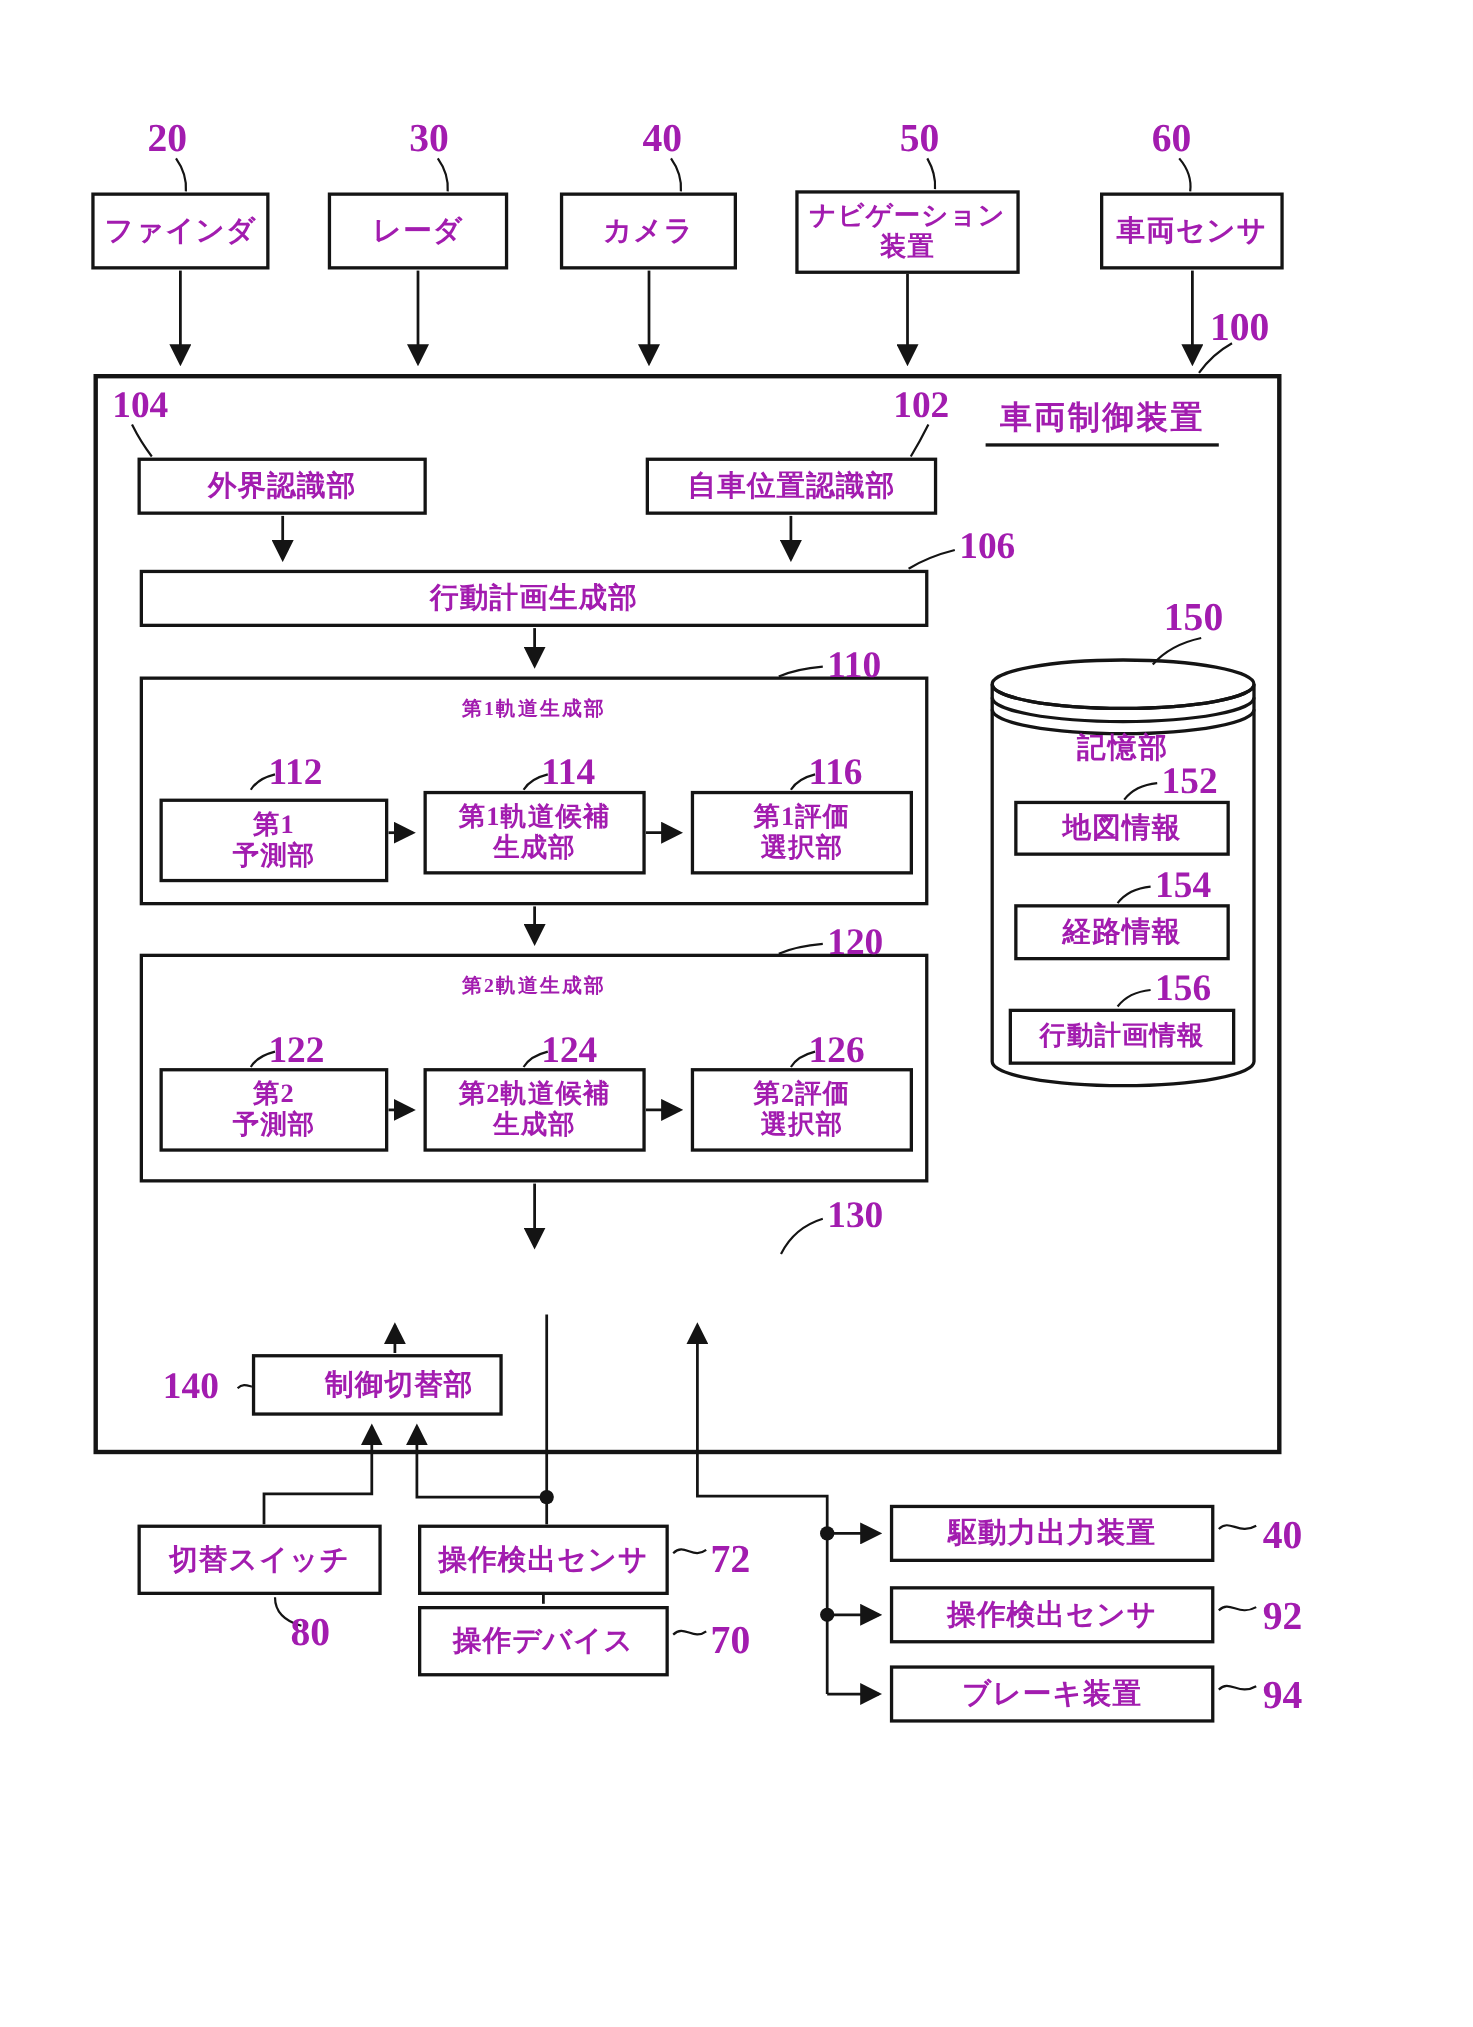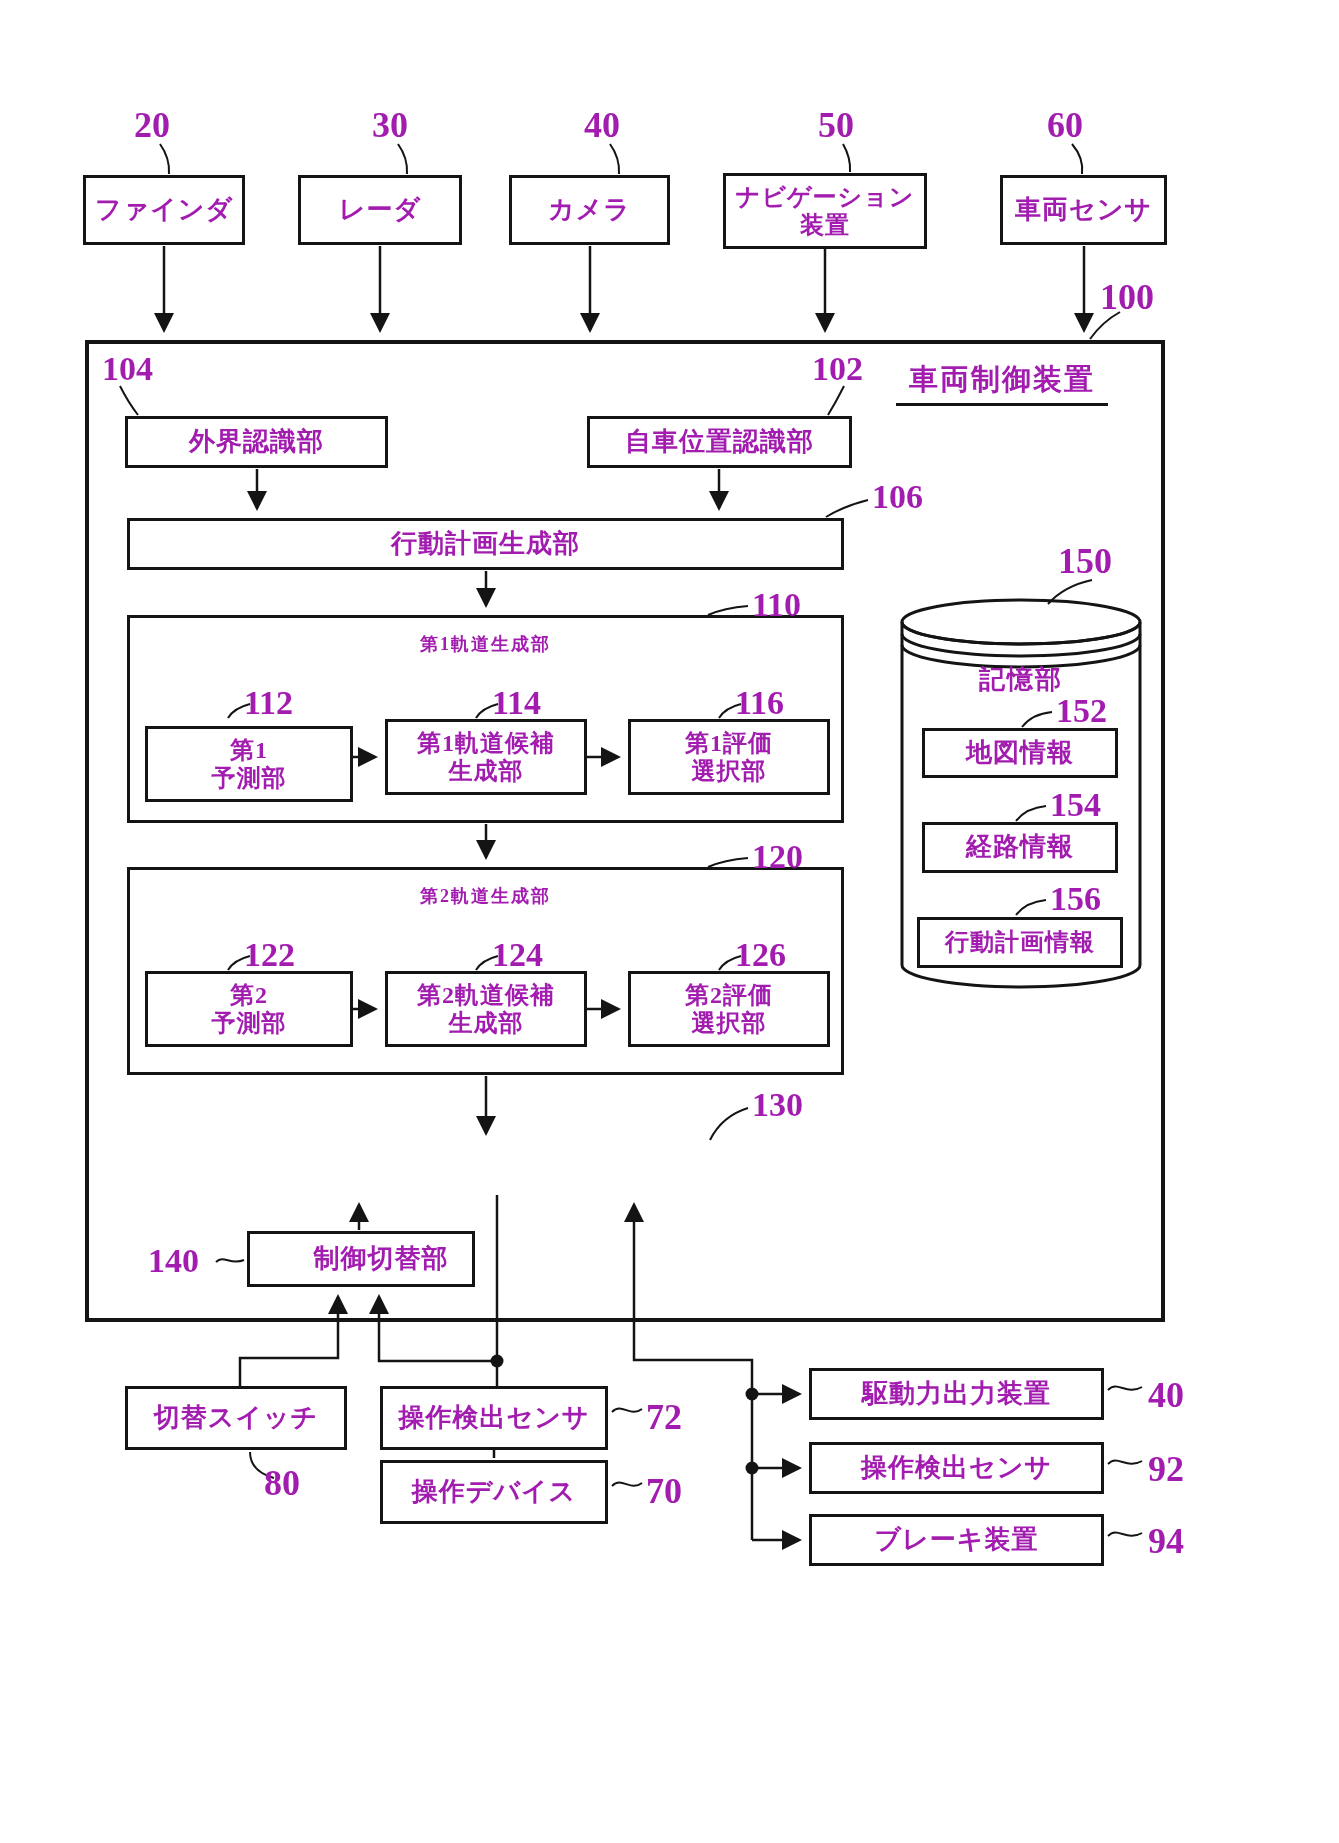--- a/index.html
+++ b/index.html
@@ -184,21 +184,21 @@
     <span>生成部</span>
     </div>
   <div class="box f24" style="left:628px;top:971px;width:202px;height:76px;">
     <span>第2評価</span>
     <span>選択部</span>
     </div>
 
   <div class="ref" style="left:752px;top:1086px;">130</div>
 
   <div class="ref" style="left:148px;top:1242px;">140</div>
-  <div class="box f26" style="left:247px;top:1231px;width:228px;height:56px;padding-left:40px;">
+  <div class="box f26" style="left:229px;top:1231px;width:228px;height:56px;padding-left:40px;">
     <span>制御切替部</span>
     </div>
 
   <div class="ref f36" style="left:1058px;top:540px;">150</div>
   <div class="ctitle f26" style="left:902px;top:662px;width:238px;">記憶部</div>
   <div class="ref" style="left:1056px;top:692px;">152</div>
   <div class="box f26" style="left:922px;top:728px;width:196px;height:50px;">
     <span>地図情報</span>
     </div>
   <div class="ref" style="left:1050px;top:786px;">154</div>

